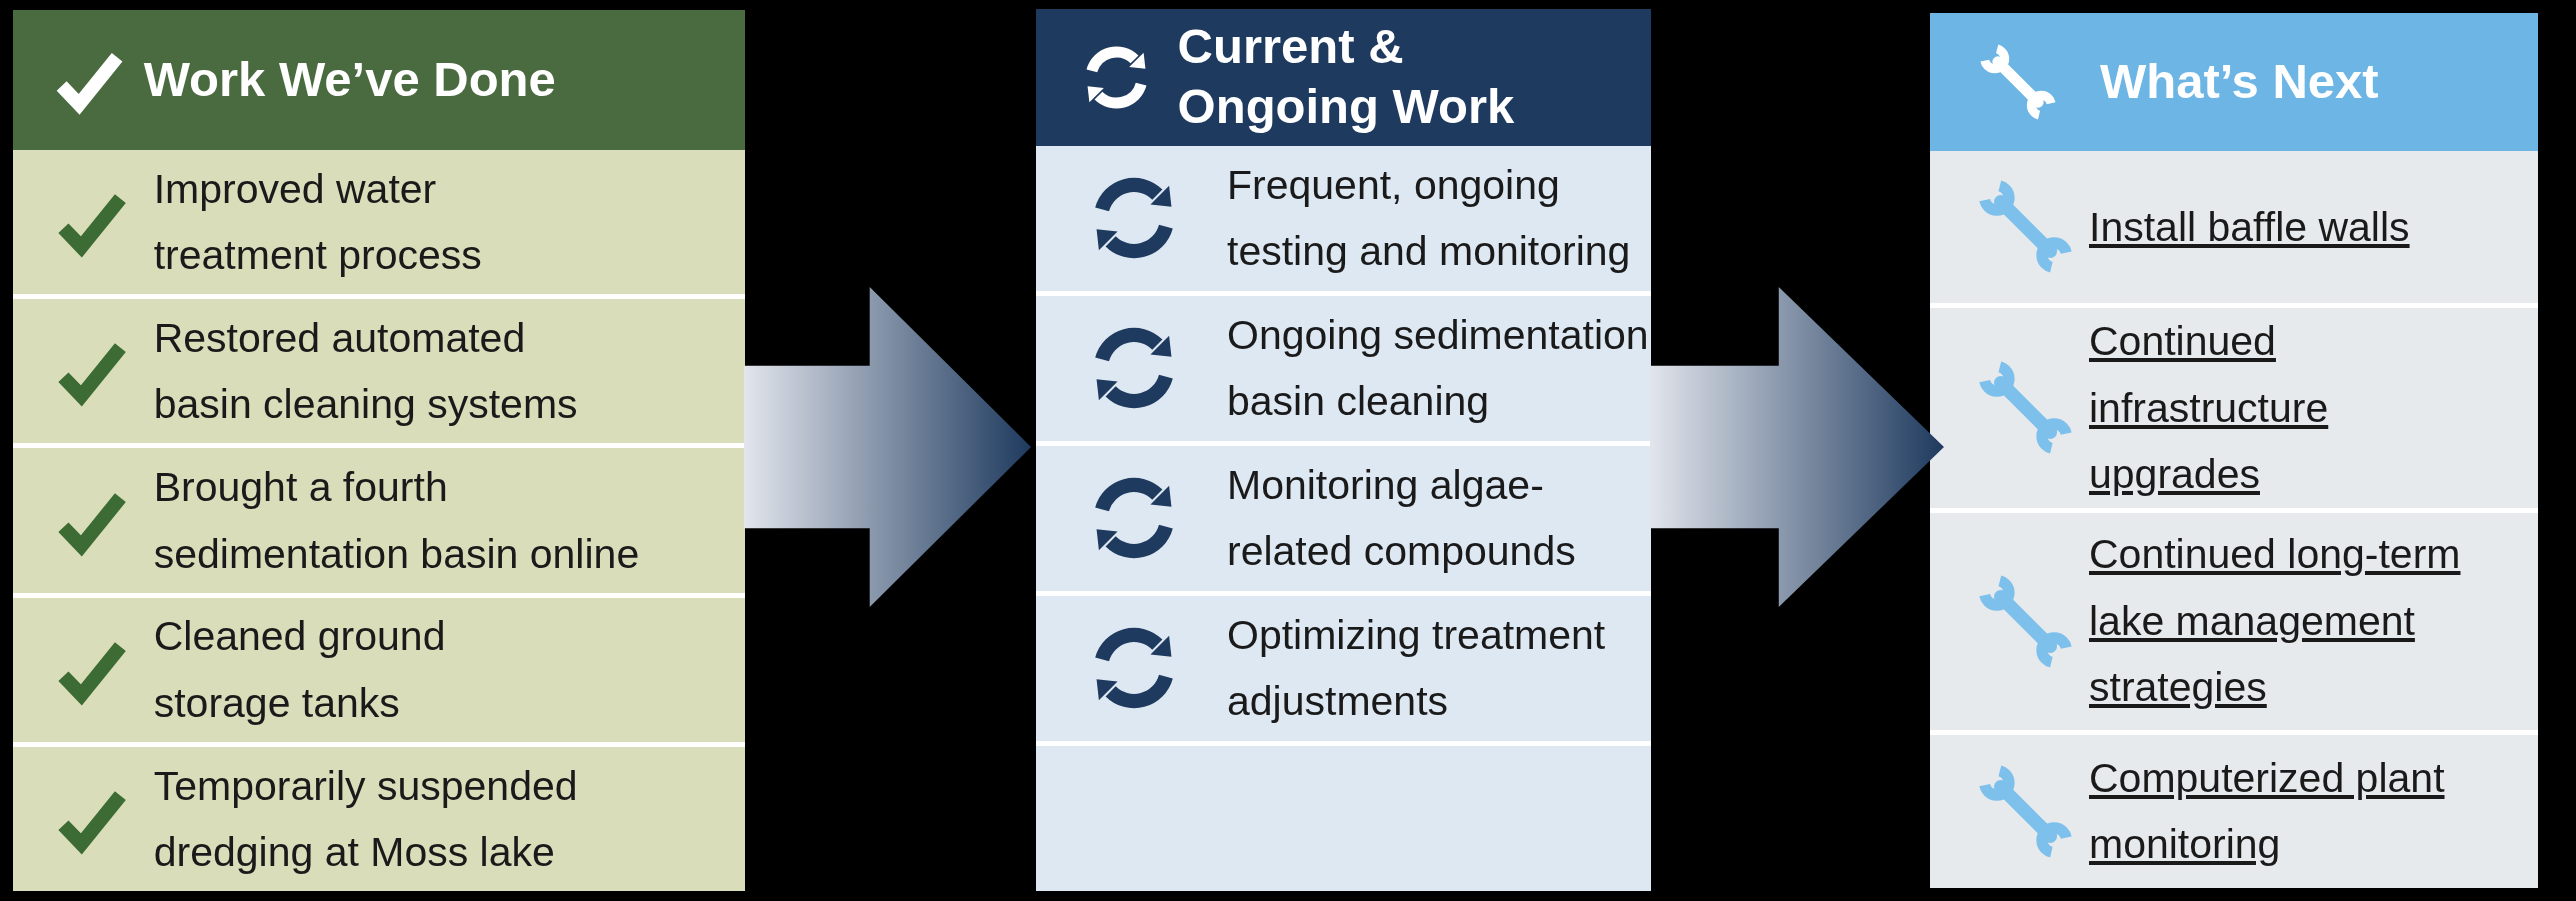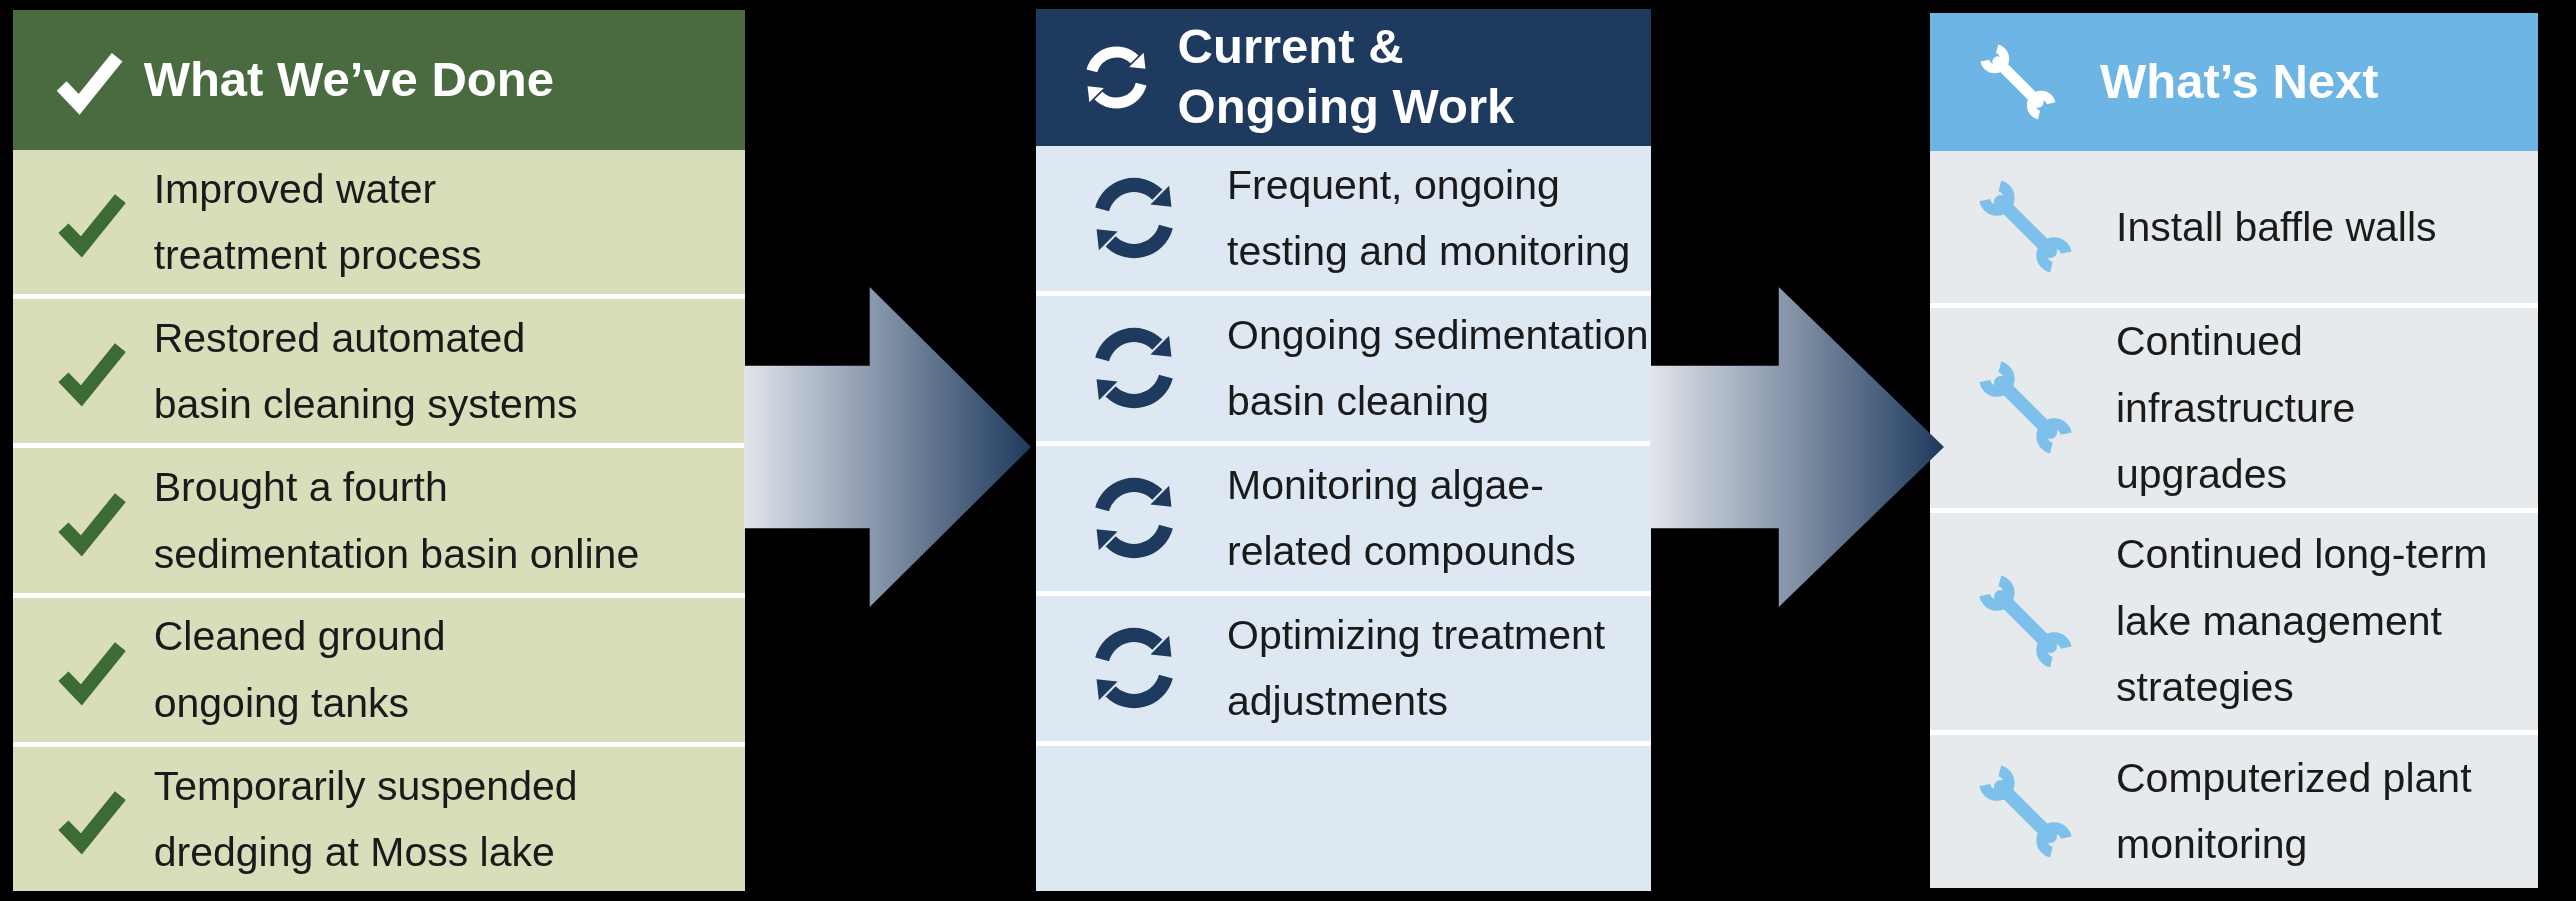--- a/index.html
+++ b/index.html
@@ -59,21 +59,21 @@
   .col2 .icon{width:114px;margin-left:41px;color:var(--ongoing-icon);}
   .col3 .icon{width:127px;margin-left:32px;color:var(--next-icon);}
   .icon svg{display:block;}
 
   .row p{
     margin:0;font-size:41px;line-height:1.62;color:var(--item-text,#1a1a1a);
     white-space:pre-line;
   }
   .col1 .row p{margin-left:20px;}
   .col2 .row p{margin-left:36px;}
-  .col3 .row p{margin-left:27px;}
+  .col3 .row p{text-decoration:underline;}
 
   .arrow{
     position:absolute;z-index:5;
     background:linear-gradient(90deg,var(--arrow-light),var(--arrow-dark));
     clip-path:polygon(0 24.6%,43.8% 24.6%,43.8% 0,100% 50%,43.8% 100%,43.8% 75.4%,0 75.4%);
   }
   .arrow1{left:744px;top:287px;width:287px;height:320px;}
   .arrow2{left:1650px;top:287px;width:294px;height:320px;}
 </style>
 </head>
@@ -81,21 +81,21 @@
 
 <div class="canvas">
 
   <section class="col col1">
     <header class="colhead">
       <span class="hicon">
         <svg width="80" height="76" viewBox="0 0 100 100">
           <path d="M14 58 L37 82 L87 20" fill="none" stroke="currentColor" stroke-width="18" stroke-linecap="butt" stroke-linejoin="miter"></path>
         </svg>
       </span>
-      <h2>What We’ve Done</h2>
+      <h2>Work We’ve Done</h2>
     </header>
     <div class="rows">
       <div class="row">
         <span class="icon">
           <svg width="81" height="78" viewBox="0 0 100 100">
               <path d="M14 58 L37 82 L87 20" fill="none" stroke="currentColor" stroke-width="18"></path>
             </svg>
         </span>
         <p>Improved water
 treatment process</p>
@@ -118,21 +118,21 @@
         <p>Brought a fourth
 sedimentation basin online</p>
       </div>
       <div class="row">
         <span class="icon">
           <svg width="81" height="78" viewBox="0 0 100 100">
               <path d="M14 58 L37 82 L87 20" fill="none" stroke="currentColor" stroke-width="18"></path>
             </svg>
         </span>
         <p>Cleaned ground
-ongoing tanks</p>
+storage tanks</p>
       </div>
       <div class="row">
         <span class="icon">
           <svg width="81" height="78" viewBox="0 0 100 100">
               <path d="M14 58 L37 82 L87 20" fill="none" stroke="currentColor" stroke-width="18"></path>
             </svg>
         </span>
         <p>Temporarily suspended
 dredging at Moss lake</p>
       </div>

